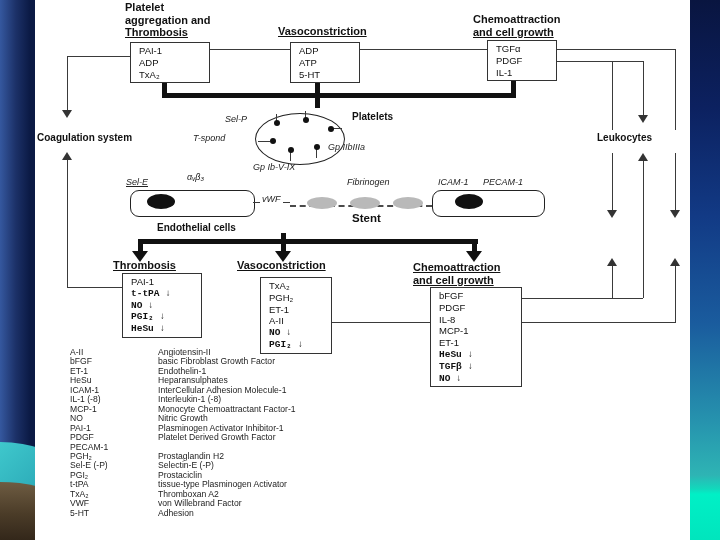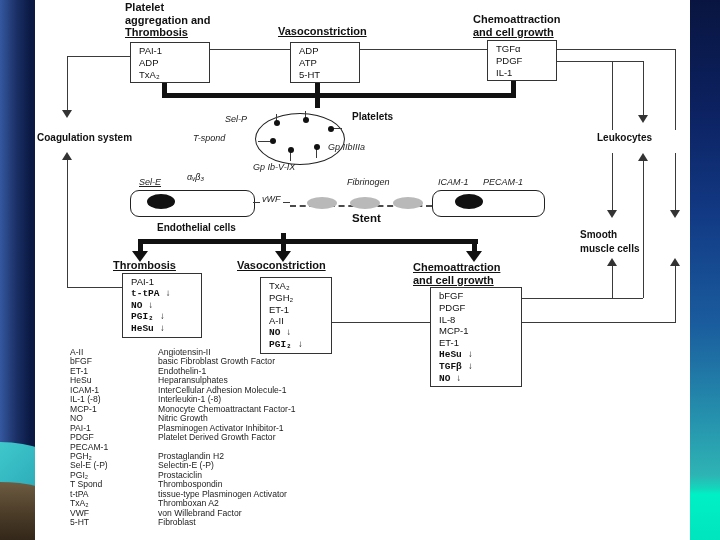--- a/index.html
+++ b/index.html
@@ -154,32 +154,28 @@
   <div class="box" style="left:487px;top:40px;width:58px;">
 
   <div>TGFα</div>
       <div>PDGF</div>
       <div>IL-1</div>
     </div>
 
   <div class="big" style="left:37px;top:131px;">Coagulation system</div>
   <div class="big" style="left:352px;top:110px;">Platelets</div>
   <div class="big" style="left:597px;top:131px;">Leukocytes</div>
-  <div class="big" style="left:580px;top:228px;">
-    <div>Smooth</div>
-    <div>muscle cells</div>
-  </div>
   <div class="big" style="left:157px;top:221px;">Endothelial cells</div>
   <div class="big" style="left:352px;top:211px;font-size:11.5px;">Stent</div>
 
   <div class="ital" style="left:205px;top:114px;width:42px;text-align:right;">Sel-P</div>
   <div class="ital" style="left:193px;top:133px;width:48px;text-align:left;">T-spond</div>
   <div class="ital" style="left:328px;top:142px;">Gp IIbIIIa</div>
   <div class="ital" style="left:253px;top:162px;">Gp Ib-V-IX</div>
-  <div class="ital" style="left:139px;top:177px;text-decoration:underline;">Sel-E</div>
+  <div class="ital" style="left:126px;top:177px;text-decoration:underline;">Sel-E</div>
   <div class="ital" style="left:187px;top:172px;">αᵥβ₃</div>
   <div class="ital wbg" style="left:260px;top:194px;">vWF</div>
   <div class="ital" style="left:347px;top:177px;">Fibrinogen</div>
   <div class="ital" style="left:438px;top:177px;">ICAM-1</div>
   <div class="ital" style="left:483px;top:177px;">PECAM-1</div>
 
   <div class="bhead" style="left:113px;top:259px;">
 
   <div class="u">Thrombosis</div>
     </div>
@@ -273,33 +269,29 @@
       </div>
       <div class="legend-row">
         <span class="legend-abbr">Sel-E (-P)</span>
         <span class="legend-full">Selectin-E (-P)</span>
       </div>
       <div class="legend-row">
         <span class="legend-abbr">PGI₂</span>
         <span class="legend-full">Prostaciclin</span>
       </div>
       <div class="legend-row">
-        <span class="legend-abbr">T Spond</span>
-        <span class="legend-full">Thrombospondin</span>
-      </div>
-      <div class="legend-row">
         <span class="legend-abbr">t-tPA</span>
         <span class="legend-full">tissue-type Plasminogen Activator</span>
       </div>
       <div class="legend-row">
         <span class="legend-abbr">TxA₂</span>
         <span class="legend-full">Thromboxan A2</span>
       </div>
       <div class="legend-row">
         <span class="legend-abbr">VWF</span>
         <span class="legend-full">von Willebrand Factor</span>
       </div>
       <div class="legend-row">
         <span class="legend-abbr">5-HT</span>
-        <span class="legend-full">Fibroblast</span>
+        <span class="legend-full">Adhesion</span>
       </div>
     </div>
 </div>
 
 </body></html>

